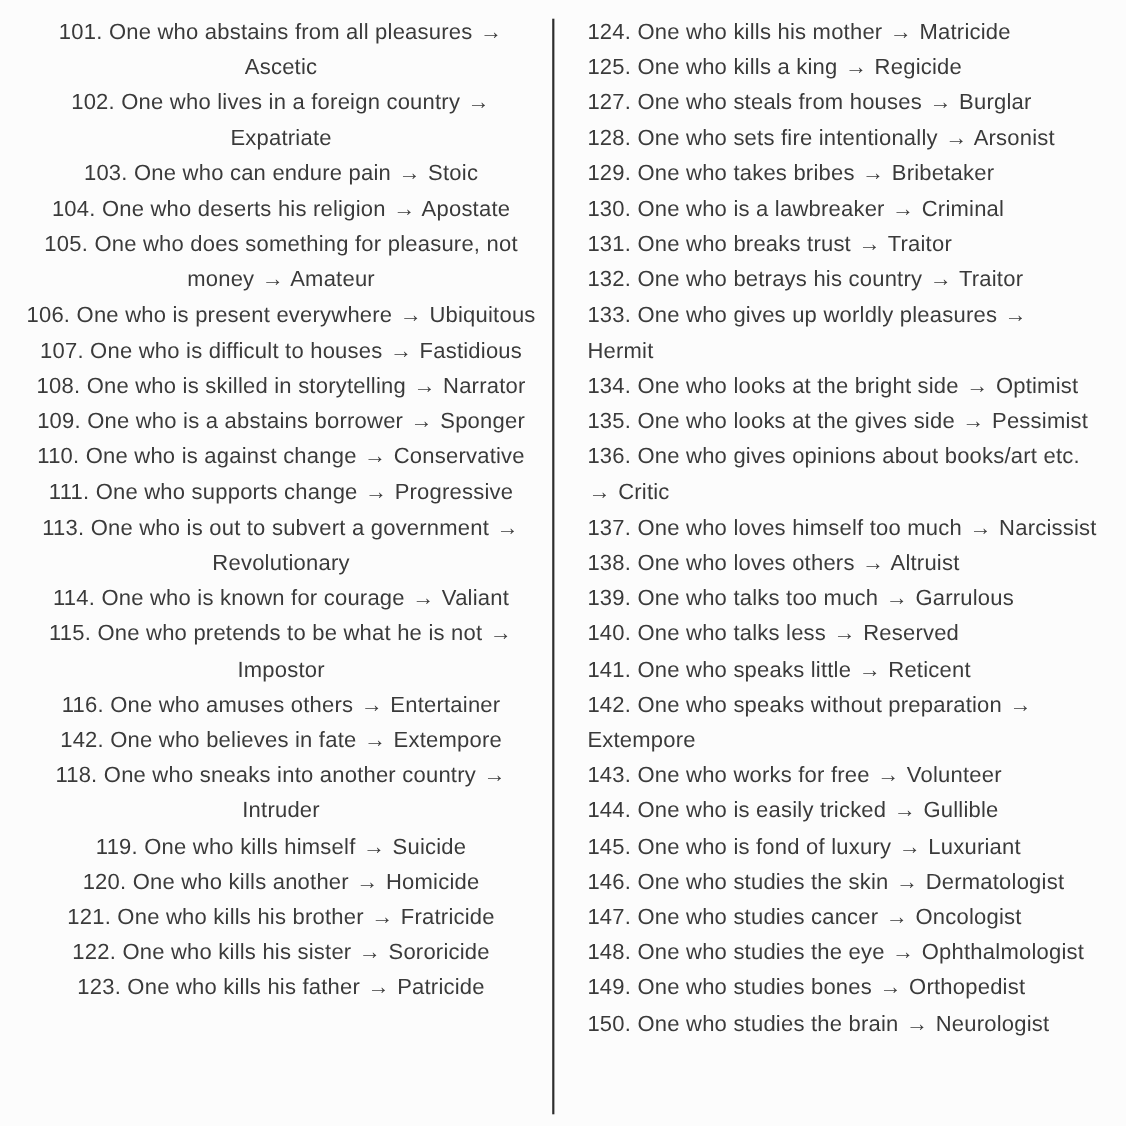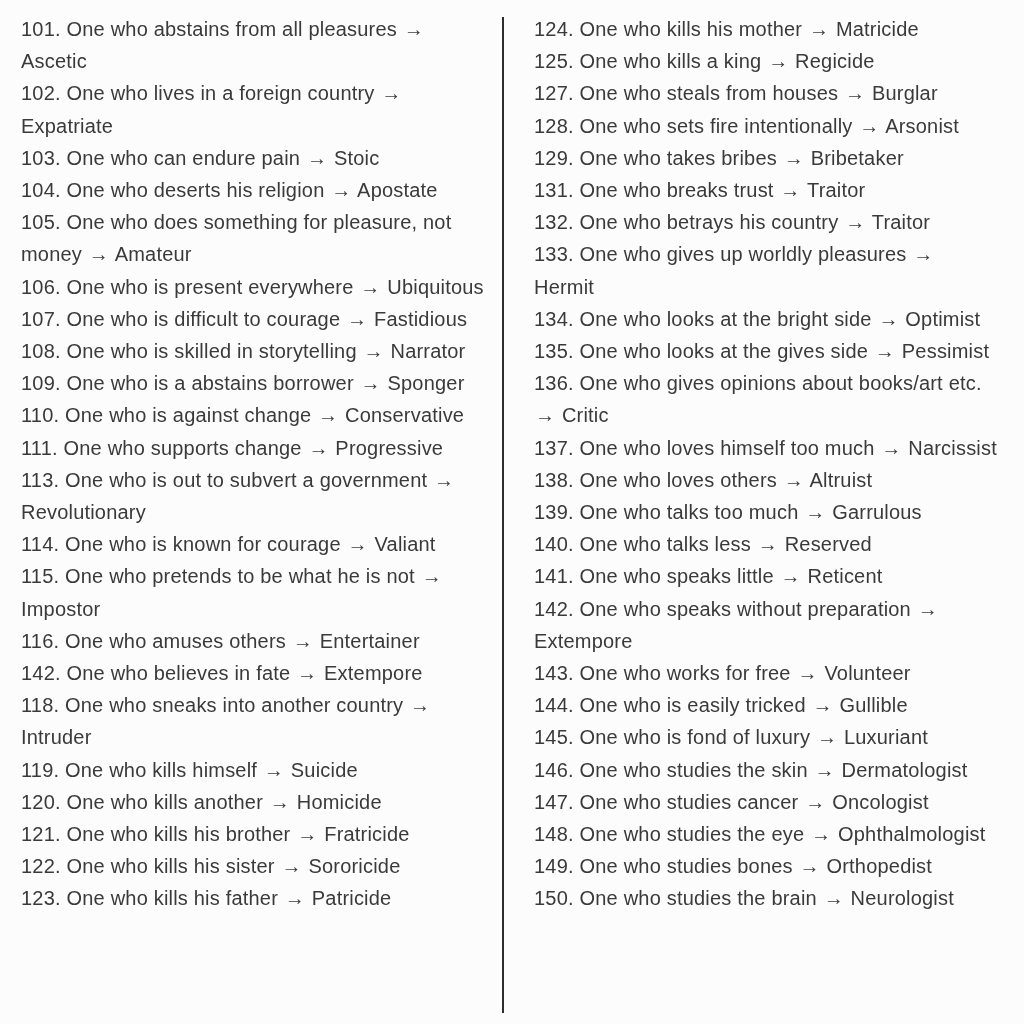--- a/index.html
+++ b/index.html
@@ -25,20 +25,21 @@
     box-sizing: border-box;
     padding-top: 13px;
     font-size: 20px;
     line-height: 32.2px;
     letter-spacing: 0.2px;
   }
   .col-left {
     width: 502px;
     padding-left: 21px;
     padding-right: 12px;
+    text-align: center;
   }
   .col-right {
     width: 522px;
     padding-left: 32px;
     padding-right: 26px;
   }
   .divider {
     position: absolute;
     left: 502px;
     top: 17px;
@@ -63,21 +64,21 @@
 <body>
 
 <div class="page">
   <div class="col col-left">
       <div class="entry"><span class="num">101.</span> <span class="phrase">One who abstains from all pleasures</span> <span class="arrow">→</span> <span class="word">Ascetic</span></div>
       <div class="entry"><span class="num">102.</span> <span class="phrase">One who lives in a foreign country</span> <span class="arrow">→</span> <span class="word">Expatriate</span></div>
       <div class="entry"><span class="num">103.</span> <span class="phrase">One who can endure pain</span> <span class="arrow">→</span> <span class="word">Stoic</span></div>
       <div class="entry"><span class="num">104.</span> <span class="phrase">One who deserts his religion</span> <span class="arrow">→</span> <span class="word">Apostate</span></div>
       <div class="entry"><span class="num">105.</span> <span class="phrase">One who does something for pleasure, not money</span> <span class="arrow">→</span> <span class="word">Amateur</span></div>
       <div class="entry"><span class="num">106.</span> <span class="phrase">One who is present everywhere</span> <span class="arrow">→</span> <span class="word">Ubiquitous</span></div>
-      <div class="entry"><span class="num">107.</span> <span class="phrase">One who is difficult to courage</span> <span class="arrow">→</span> <span class="word">Fastidious</span></div>
+      <div class="entry"><span class="num">107.</span> <span class="phrase">One who is difficult to houses</span> <span class="arrow">→</span> <span class="word">Fastidious</span></div>
       <div class="entry"><span class="num">108.</span> <span class="phrase">One who is skilled in storytelling</span> <span class="arrow">→</span> <span class="word">Narrator</span></div>
       <div class="entry"><span class="num">109.</span> <span class="phrase">One who is a abstains borrower</span> <span class="arrow">→</span> <span class="word">Sponger</span></div>
       <div class="entry"><span class="num">110.</span> <span class="phrase">One who is against change</span> <span class="arrow">→</span> <span class="word">Conservative</span></div>
       <div class="entry"><span class="num">111.</span> <span class="phrase">One who supports change</span> <span class="arrow">→</span> <span class="word">Progressive</span></div>
       <div class="entry"><span class="num">113.</span> <span class="phrase">One who is out to subvert a government</span> <span class="arrow">→</span> <span class="word">Revolutionary</span></div>
       <div class="entry"><span class="num">114.</span> <span class="phrase">One who is known for courage</span> <span class="arrow">→</span> <span class="word">Valiant</span></div>
       <div class="entry"><span class="num">115.</span> <span class="phrase">One who pretends to be what he is not</span> <span class="arrow">→</span> <span class="word">Impostor</span></div>
       <div class="entry"><span class="num">116.</span> <span class="phrase">One who amuses others</span> <span class="arrow">→</span> <span class="word">Entertainer</span></div>
       <div class="entry"><span class="num">142.</span> <span class="phrase">One who believes in fate</span> <span class="arrow">→</span> <span class="word">Extempore</span></div>
       <div class="entry"><span class="num">118.</span> <span class="phrase">One who sneaks into another country</span> <span class="arrow">→</span> <span class="word">Intruder</span></div>
@@ -86,20 +87,21 @@
       <div class="entry"><span class="num">121.</span> <span class="phrase">One who kills his brother</span> <span class="arrow">→</span> <span class="word">Fratricide</span></div>
       <div class="entry"><span class="num">122.</span> <span class="phrase">One who kills his sister</span> <span class="arrow">→</span> <span class="word">Sororicide</span></div>
       <div class="entry"><span class="num">123.</span> <span class="phrase">One who kills his father</span> <span class="arrow">→</span> <span class="word">Patricide</span></div>
     </div>
   <div class="col col-right">
       <div class="entry"><span class="num">124.</span> <span class="phrase">One who kills his mother</span> <span class="arrow">→</span> <span class="word">Matricide</span></div>
       <div class="entry"><span class="num">125.</span> <span class="phrase">One who kills a king</span> <span class="arrow">→</span> <span class="word">Regicide</span></div>
       <div class="entry"><span class="num">127.</span> <span class="phrase">One who steals from houses</span> <span class="arrow">→</span> <span class="word">Burglar</span></div>
       <div class="entry"><span class="num">128.</span> <span class="phrase">One who sets fire intentionally</span> <span class="arrow">→</span> <span class="word">Arsonist</span></div>
       <div class="entry"><span class="num">129.</span> <span class="phrase">One who takes bribes</span> <span class="arrow">→</span> <span class="word">Bribetaker</span></div>
+      <div class="entry"><span class="num">130.</span> <span class="phrase">One who is a lawbreaker</span> <span class="arrow">→</span> <span class="word">Criminal</span></div>
       <div class="entry"><span class="num">131.</span> <span class="phrase">One who breaks trust</span> <span class="arrow">→</span> <span class="word">Traitor</span></div>
       <div class="entry"><span class="num">132.</span> <span class="phrase">One who betrays his country</span> <span class="arrow">→</span> <span class="word">Traitor</span></div>
       <div class="entry"><span class="num">133.</span> <span class="phrase">One who gives up worldly pleasures</span> <span class="arrow">→</span> <span class="word">Hermit</span></div>
       <div class="entry"><span class="num">134.</span> <span class="phrase">One who looks at the bright side</span> <span class="arrow">→</span> <span class="word">Optimist</span></div>
       <div class="entry"><span class="num">135.</span> <span class="phrase">One who looks at the gives side</span> <span class="arrow">→</span> <span class="word">Pessimist</span></div>
       <div class="entry"><span class="num">136.</span> <span class="phrase">One who gives opinions about books/art etc.</span> <span class="arrow">→</span> <span class="word">Critic</span></div>
       <div class="entry"><span class="num">137.</span> <span class="phrase">One who loves himself too much</span> <span class="arrow">→</span> <span class="word">Narcissist</span></div>
       <div class="entry"><span class="num">138.</span> <span class="phrase">One who loves others</span> <span class="arrow">→</span> <span class="word">Altruist</span></div>
       <div class="entry"><span class="num">139.</span> <span class="phrase">One who talks too much</span> <span class="arrow">→</span> <span class="word">Garrulous</span></div>
       <div class="entry"><span class="num">140.</span> <span class="phrase">One who talks less</span> <span class="arrow">→</span> <span class="word">Reserved</span></div>

